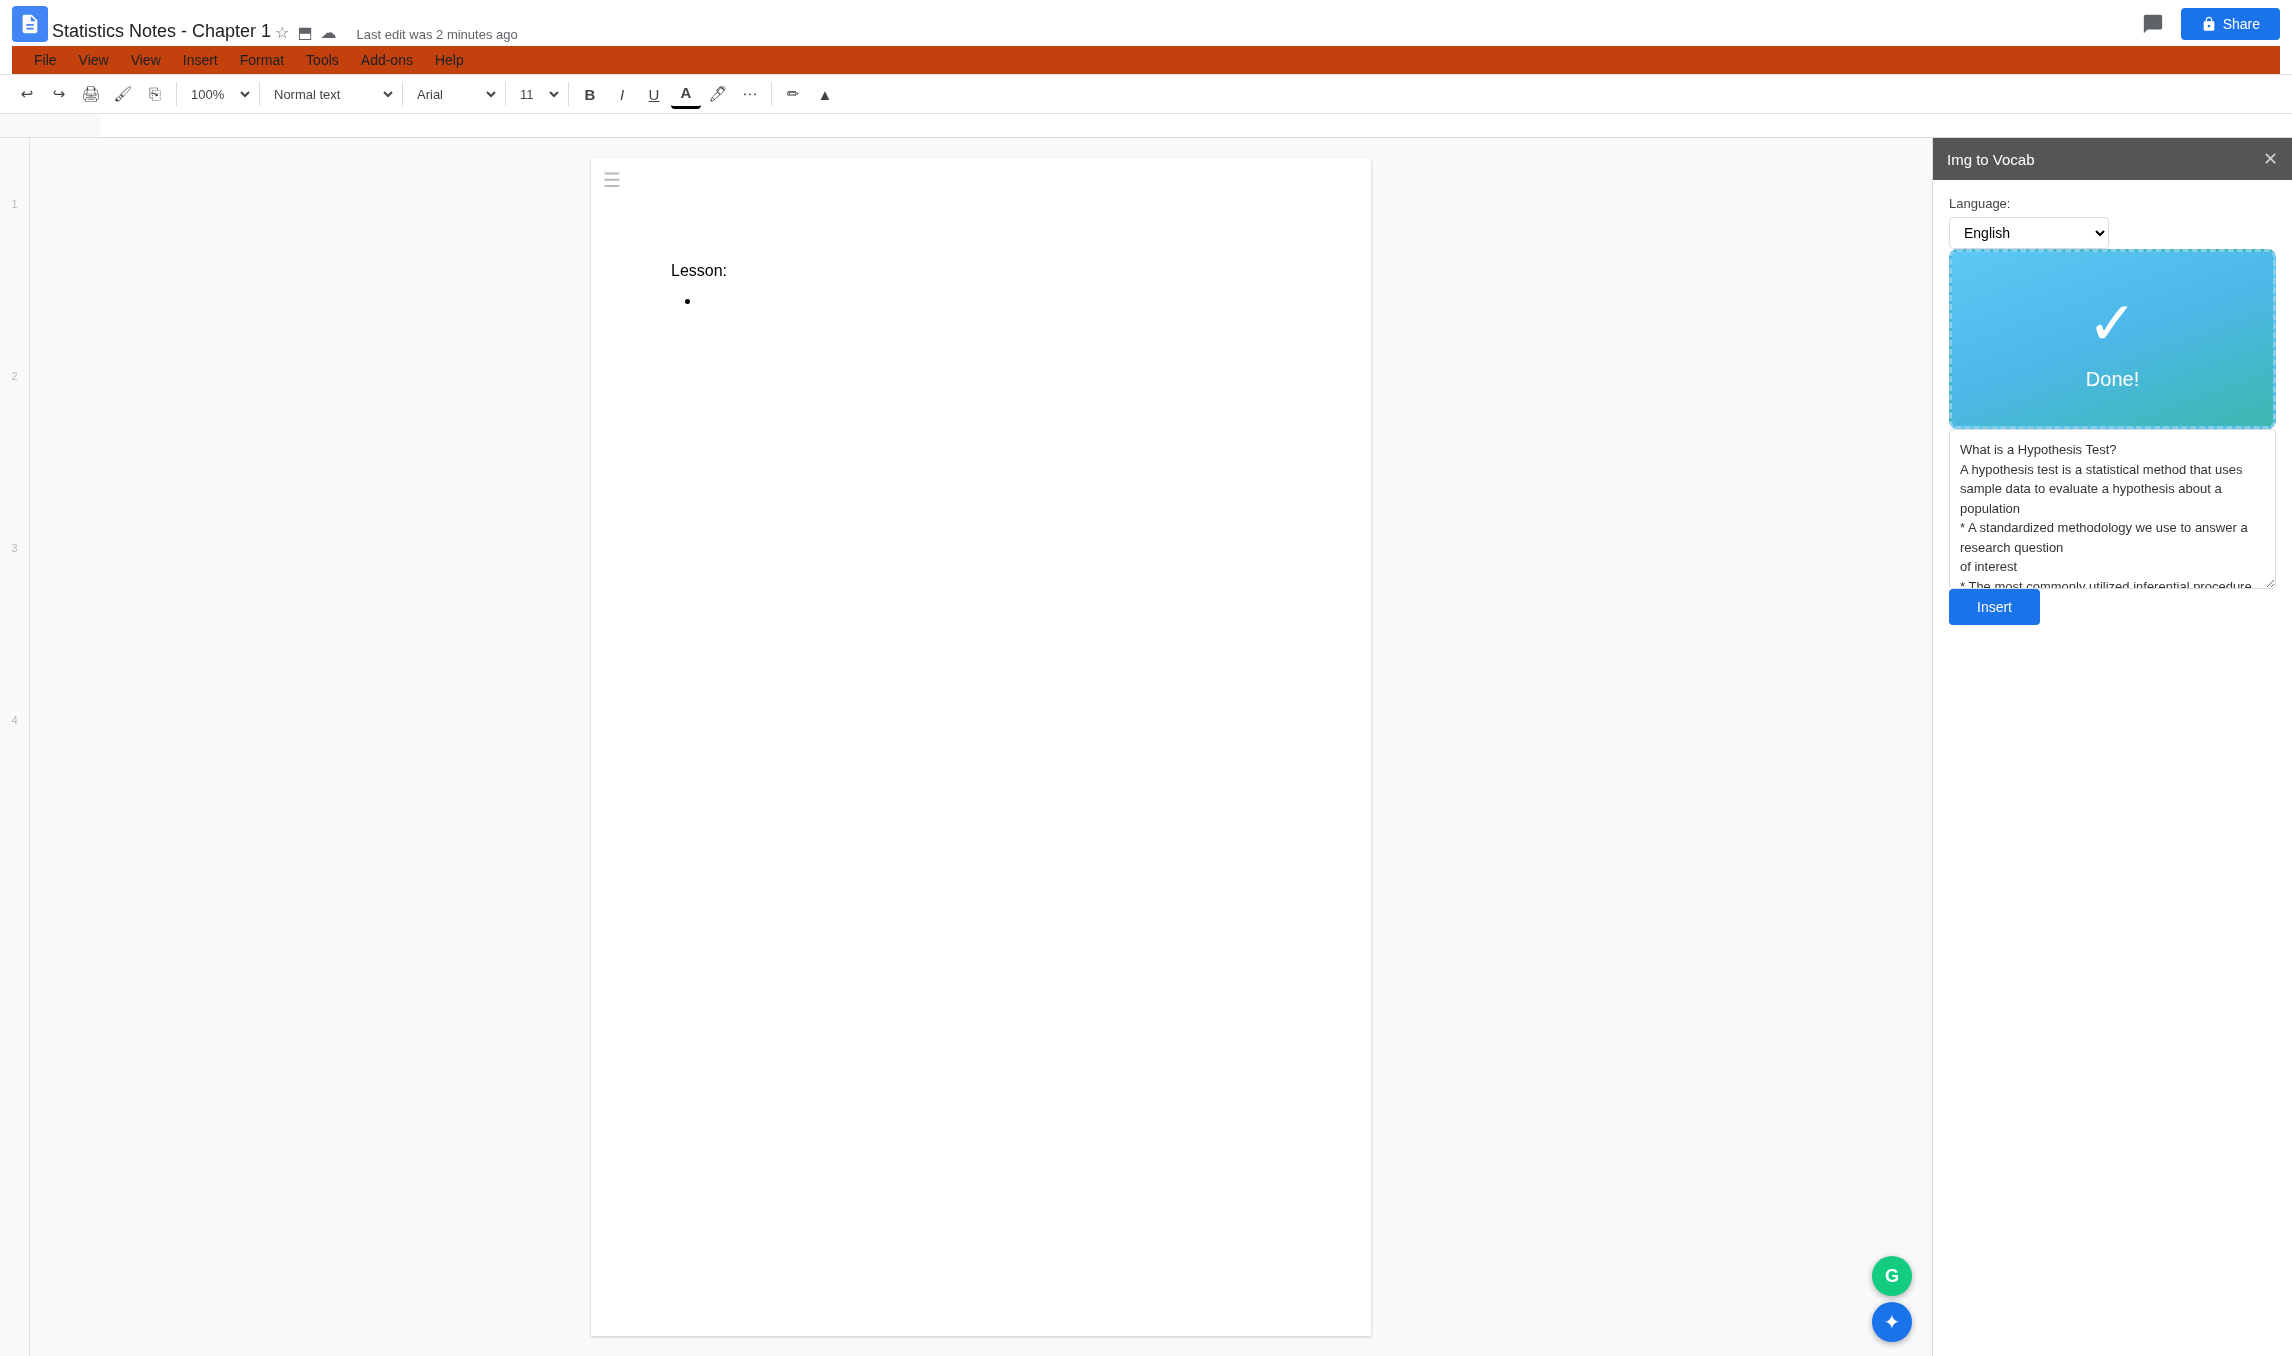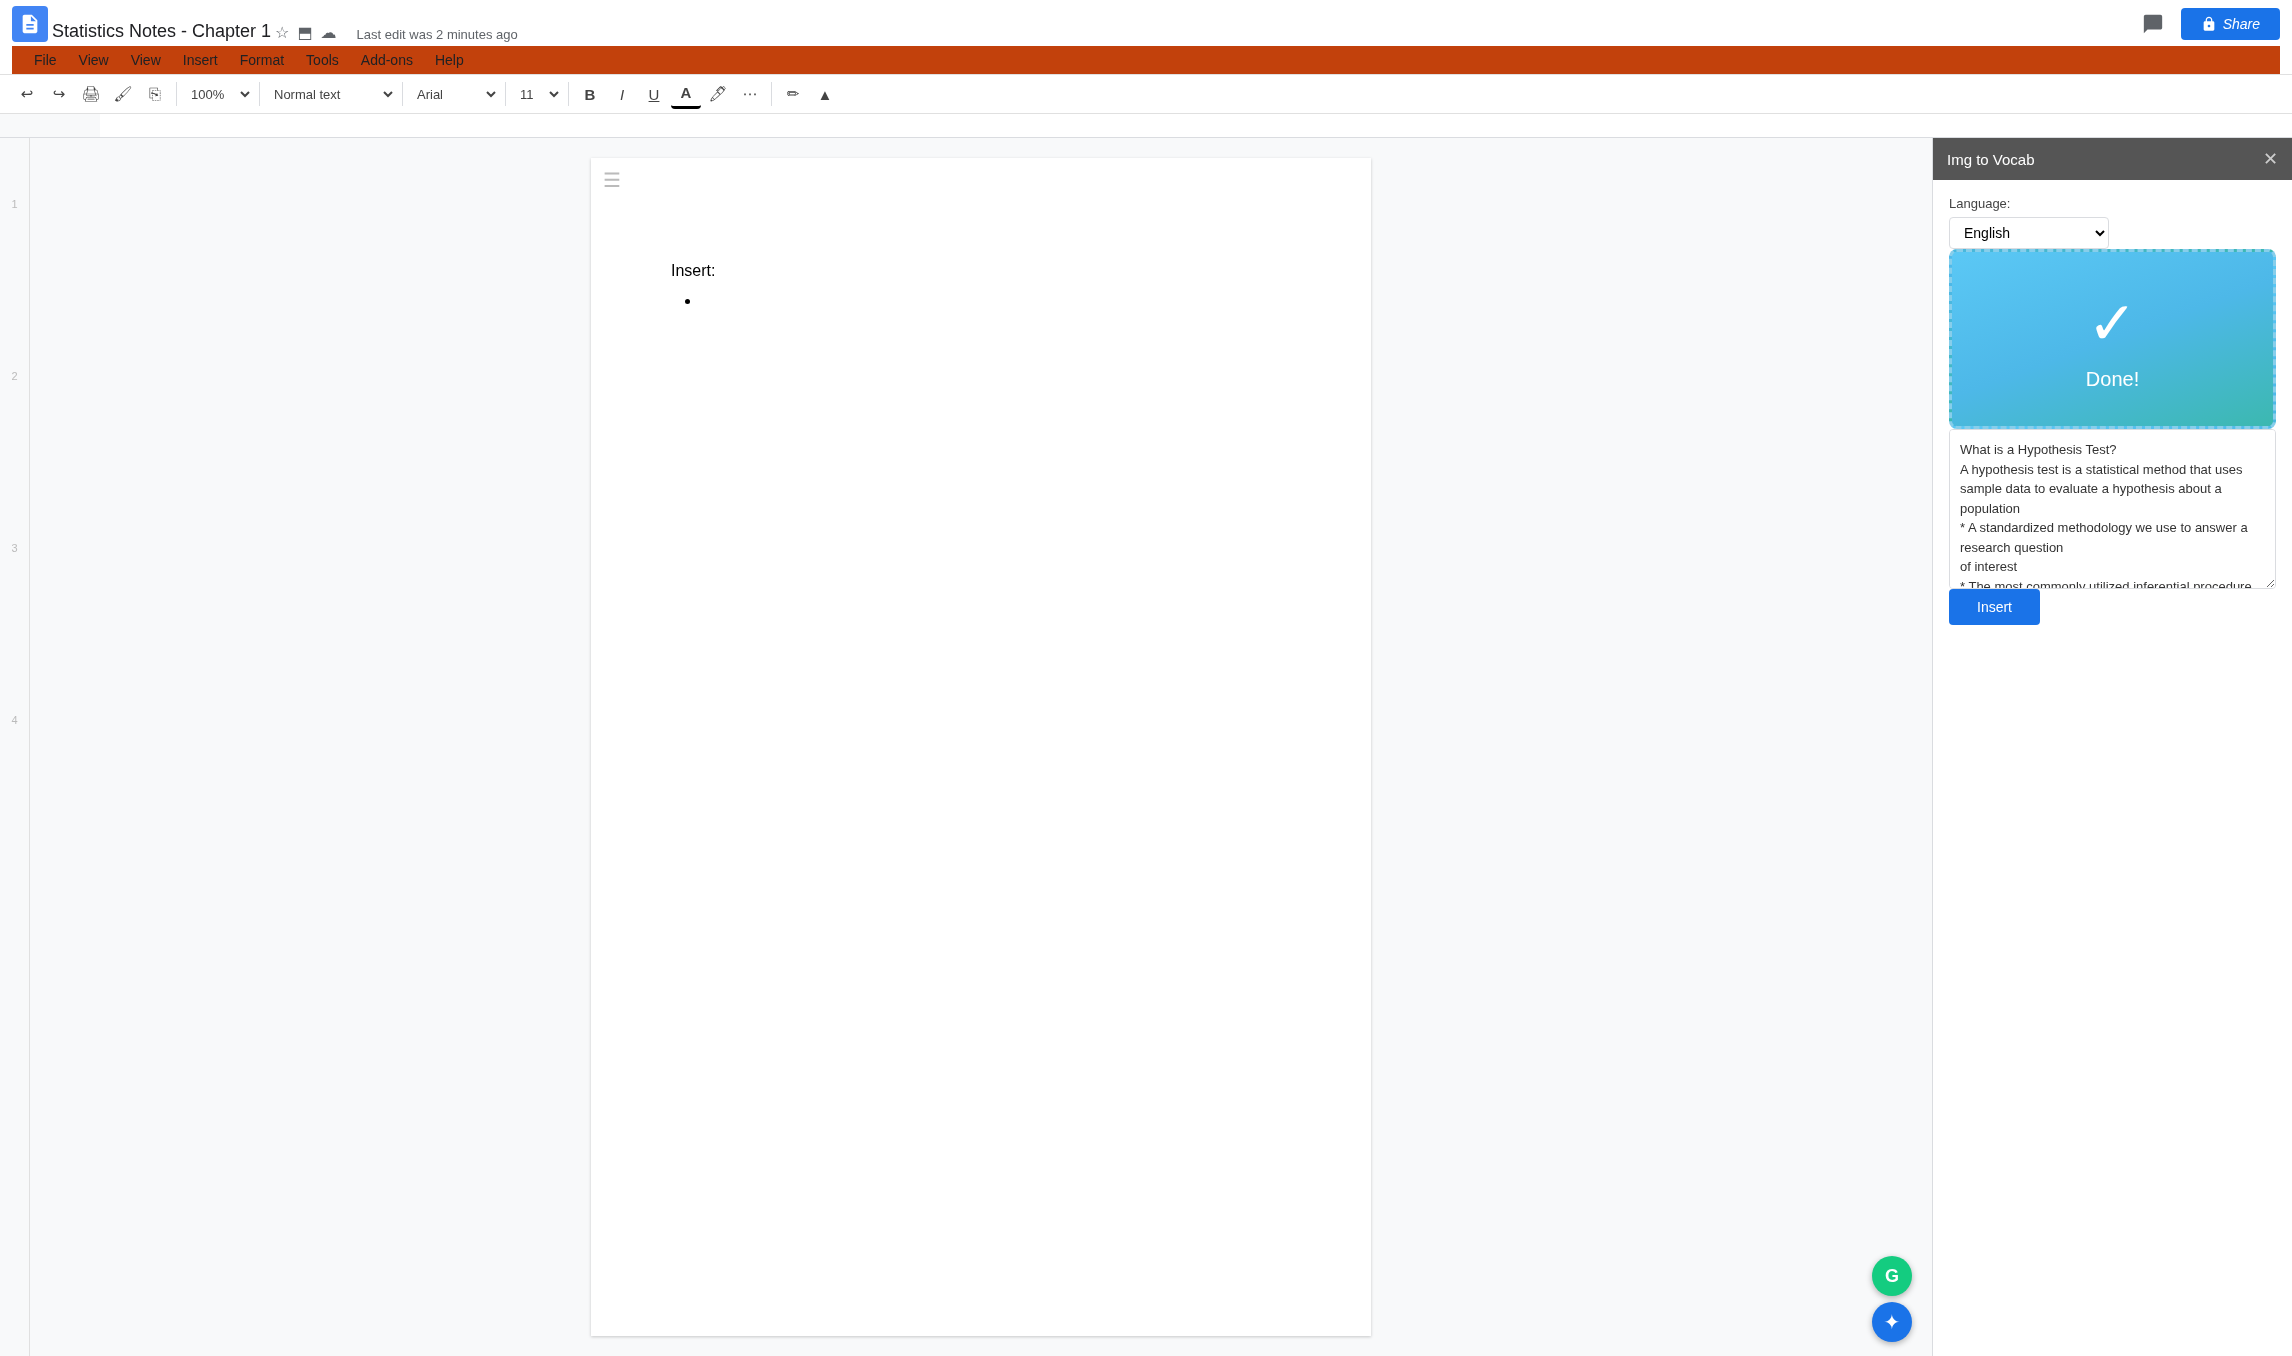--- a/index.html
+++ b/index.html
@@ -63,21 +63,20 @@
       color: white;
       border: none;
       border-radius: 4px;
       padding: 8px 20px;
       font-size: 14px;
       font-weight: 500;
       cursor: pointer;
       display: flex;
       align-items: center;
       gap: 6px;
-      font-style: italic;
     }
 
     
     .menu-bar {
       display: flex;
       align-items: center;
       gap: 2px;
       padding: 2px 12px;
       background: #c2410c;
     }
@@ -473,21 +472,21 @@
     <span>2</span>
     <span>3</span>
     <span>4</span>
   </div>
 
   <div class="doc-area">
     <div class="page">
       <div class="page-outline-icon">☰</div>
       <div class="page-content">
         <div class="vocab-section">
-          <div>Insert:</div>
+          <div>Lesson:</div>
           <ul class="bullet-list">
             <li></li>
           </ul>
         </div>
       </div>
     </div>
 
     <div class="grammarly-btn">G</div>
     <div class="ai-btn">✦</div>
   </div>

